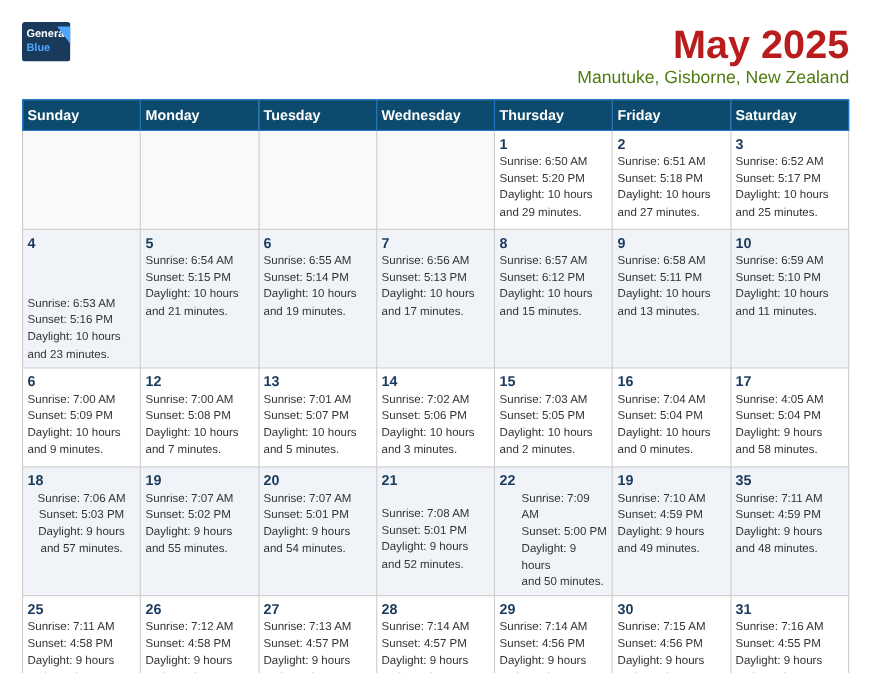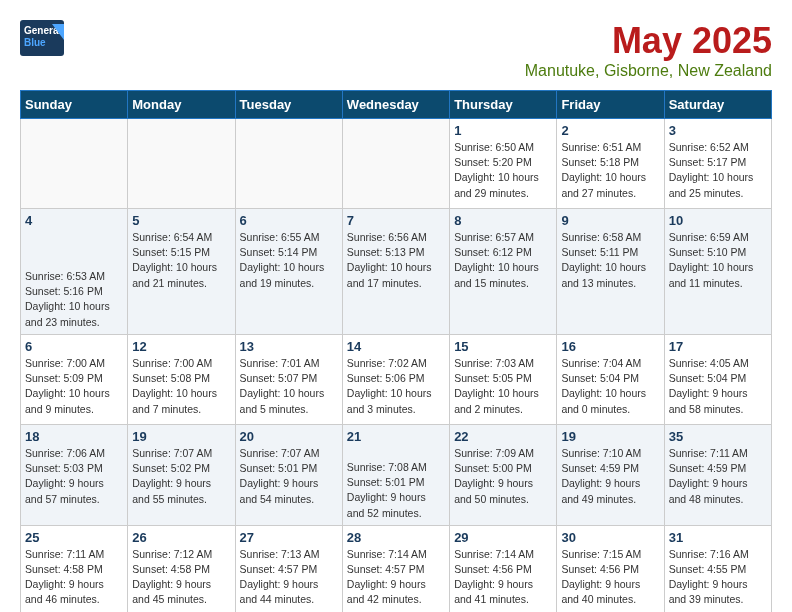--- a/index.html
+++ b/index.html
@@ -232,21 +232,21 @@
           <span class="day-num">17</span>
           <div class="day-info" style="white-space: pre-line;">Sunrise: 4:05 AM
 Sunset: 5:04 PM
 Daylight: 9 hours
 and 58 minutes.</div>
         </td>
       </tr>
       <tr>
         <td class="shaded">
           <span class="day-num">18</span>
-          <div class="day-info" style="white-space: pre-line;">Sunrise: 7:06 AM
+          <div class="day-info" style="white-space: pre-line; text-align: center;">Sunrise: 7:06 AM
 Sunset: 5:03 PM
 Daylight: 9 hours
 and 57 minutes.</div>
         </td>
         <td class="shaded">
           <span class="day-num">19</span>
           <div class="day-info" style="white-space: pre-line;">Sunrise: 7:07 AM
 Sunset: 5:02 PM
 Daylight: 9 hours
 and 55 minutes.</div>
@@ -260,21 +260,21 @@
         </td>
         <td class="shaded">
           <span class="day-num">21</span>
           <div class="day-info" style="white-space: pre-line; margin-top: 16px;">Sunrise: 7:08 AM
 Sunset: 5:01 PM
 Daylight: 9 hours
 and 52 minutes.</div>
         </td>
         <td class="shaded">
           <span class="day-num">22</span>
-          <div class="day-info" style="white-space: pre-line;">Sunrise: 7:09 AM
+          <div class="day-info" style="white-space: pre-line; margin-left: 20px;">Sunrise: 7:09 AM
 Sunset: 5:00 PM
 Daylight: 9 hours
 and 50 minutes.</div>
         </td>
         <td class="shaded">
           <span class="day-num">19</span>
           <div class="day-info" style="white-space: pre-line;">Sunrise: 7:10 AM
 Sunset: 4:59 PM
 Daylight: 9 hours
 and 49 minutes.</div>

